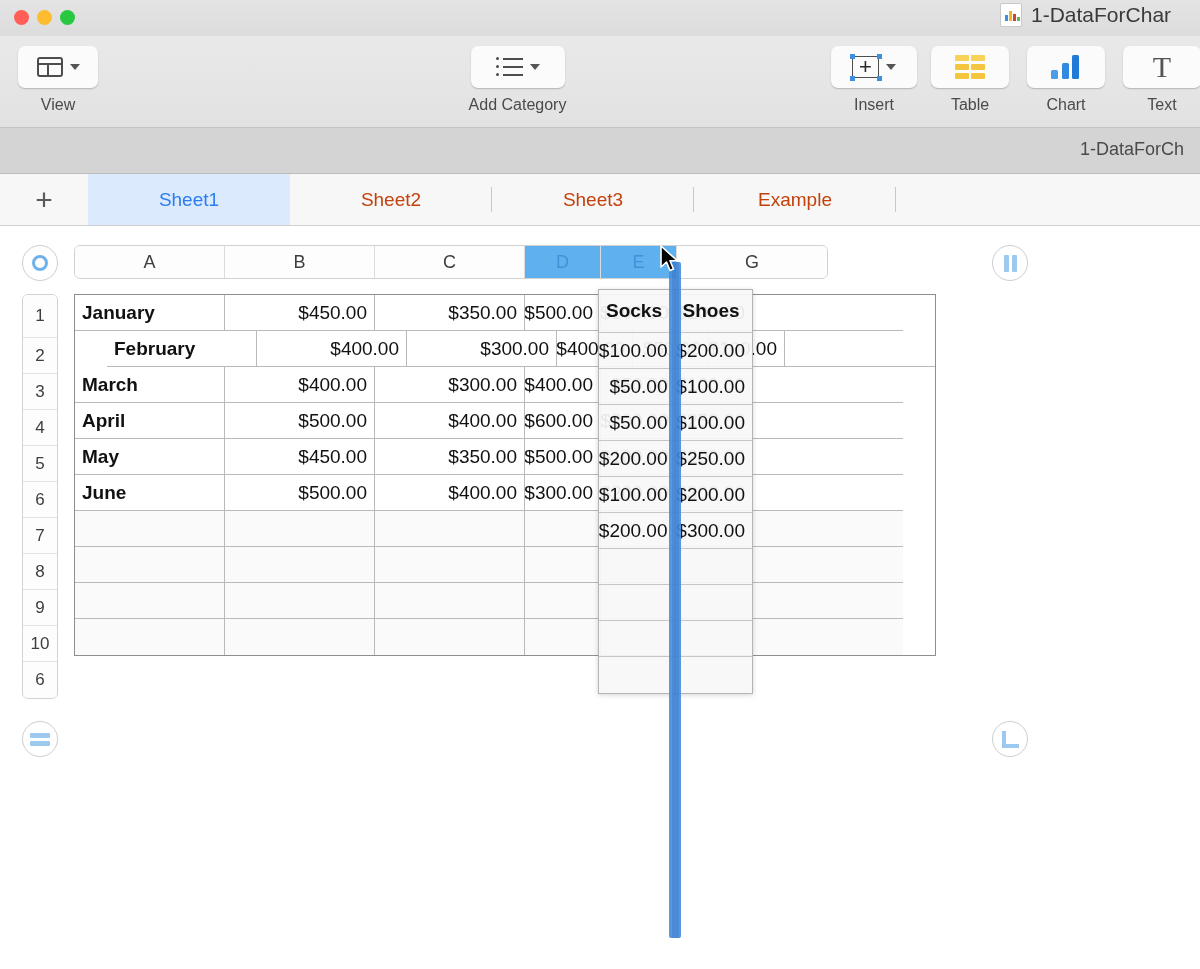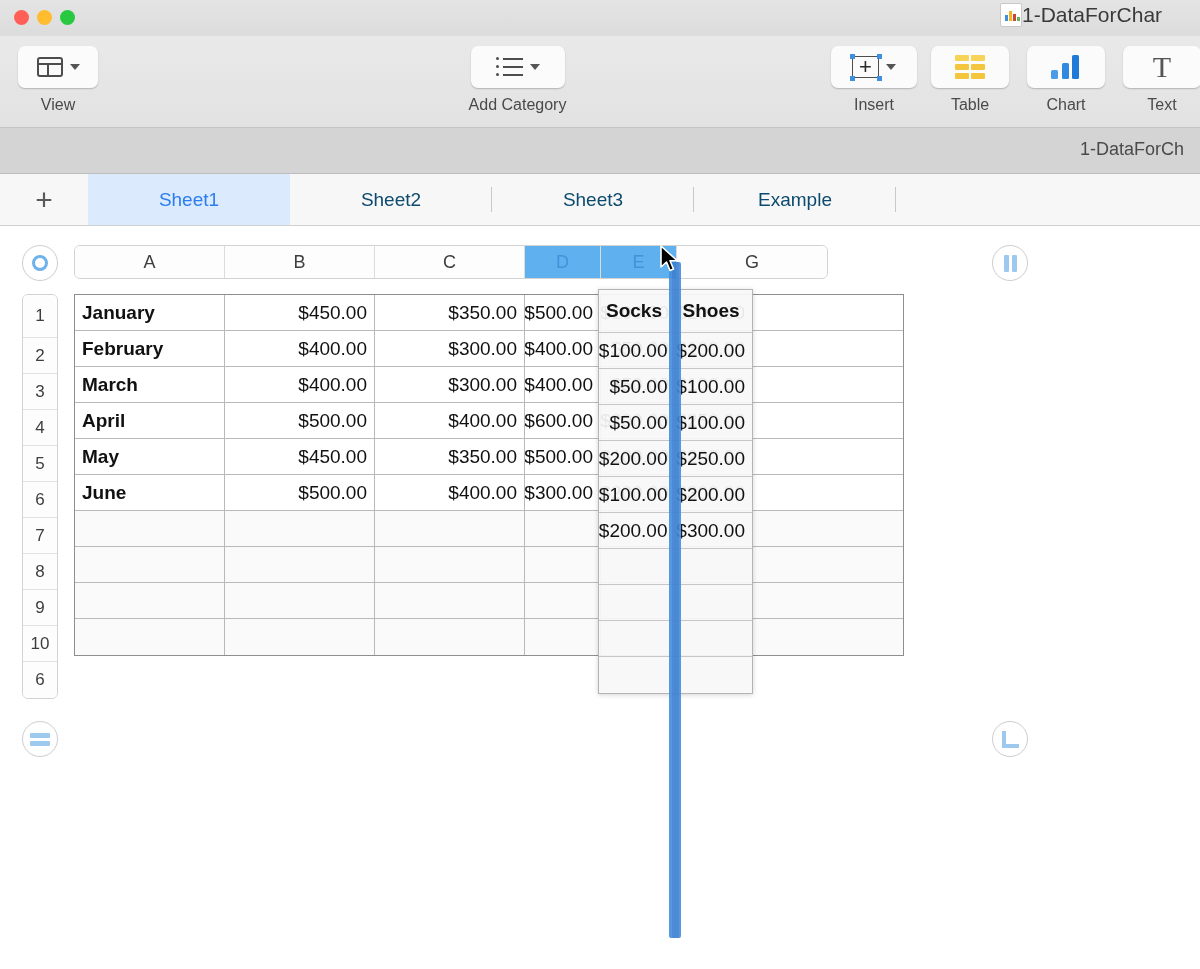--- a/index.html
+++ b/index.html
@@ -17,21 +17,21 @@
     background: linear-gradient(180deg,#e4e4e4 0%, #dcdcdc 100%);
   }
   .traffic { position: absolute; top: 10px; display: flex; gap: 8px; left: 14px; }
   .tl { width: 15px; height: 15px; border-radius: 50%; display: block; }
   .tl.red { background: #ff5f57; }
   .tl.yellow { background: #febc2e; }
   .tl.green { background: #28c840; }
 
   .doctitle {
     position: absolute; left: 1000px; top: 3px;
-    display: flex; align-items: center; 
+    display: flex; align-items: center; gap: 9px;
     font-size: 21px; color: #3a3a3a; white-space: nowrap;
   }
   .doc-icon {
     width: 22px; height: 24px; background: #fff;
     border: 1px solid #c9c9c9; border-radius: 2px;
     position: relative; overflow: hidden; flex: 0 0 auto;
   }
   .doc-icon i { position: absolute; bottom: 5px; width: 3px; display: block; }
   .doc-icon i:nth-child(1){ left: 4px; height: 6px; background:#3f8fe0; }
   .doc-icon i:nth-child(2){ left: 8px; height: 10px; background:#f0b429; }
@@ -106,21 +106,21 @@
 
   
   .sheetbar {
     position: absolute; left: 0; top: 174px; width: 1200px; height: 52px;
     background: #f7f7f7; border-bottom: 1px solid #d0d0d0;
     display: flex; align-items: stretch;
   }
   .addsheet { width: 88px; display:flex; align-items:center; justify-content:center;
     font-size: 30px; color:#5a5a5a; font-weight: 300; }
   .stab { width: 202px; display:flex; align-items:center; justify-content:center;
-    font-size: 19px; color:#0c4a6e; position: relative; }
+    font-size: 19px; color:#c2410c; position: relative; }
   .stab.active { background: #dbeafd; color: #2b7df0; }
   .stab .sep { position: absolute; right: 0; top: 13px; bottom: 13px; width: 1px; background:#c8c8c8; }
 
   
   .canvas { position: absolute; left: 0; top: 226px; width: 1200px; height: 743px; background: #fff; }
 
   
   .handle {
     position: absolute; width: 36px; height: 36px; border-radius: 50%;
     background: #fff; border: 1px solid #cfcfcf;
@@ -366,21 +366,21 @@
         <div class="grow">
           <div class="gcell bold" style="width: 150px; height: 36px;">January</div>
           <div class="gcell num" style="width: 150px; height: 36px;">$450.00</div>
           <div class="gcell num" style="width: 150px; height: 36px;">$350.00</div>
           <div class="gcell num" style="width: 76px; height: 36px;">$500.00</div>
           <div class="gcell num" style="width: 76px; height: 36px;">$100.00</div>
           <div class="gcell num" style="width: 76px; height: 36px;">$200.00</div>
           <div class="gcell last num" style="width: 150px; height: 36px;"></div>
         </div>
         <div class="grow">
-          <div class="gcell bold" style="width: 150px; height: 36px;">February</div>
+          <div class="gcell bold" style="width: 150px; height: 36px; margin-left: 32px;">February</div>
           <div class="gcell num" style="width: 150px; height: 36px;">$400.00</div>
           <div class="gcell num" style="width: 150px; height: 36px;">$300.00</div>
           <div class="gcell num" style="width: 76px; height: 36px;">$400.00</div>
           <div class="gcell num" style="width: 76px; height: 36px;">$50.00</div>
           <div class="gcell num" style="width: 76px; height: 36px;">$100.00</div>
           <div class="gcell last num" style="width: 150px; height: 36px;"></div>
         </div>
         <div class="grow">
           <div class="gcell bold" style="width: 150px; height: 36px;">March</div>
           <div class="gcell num" style="width: 150px; height: 36px;">$400.00</div>

